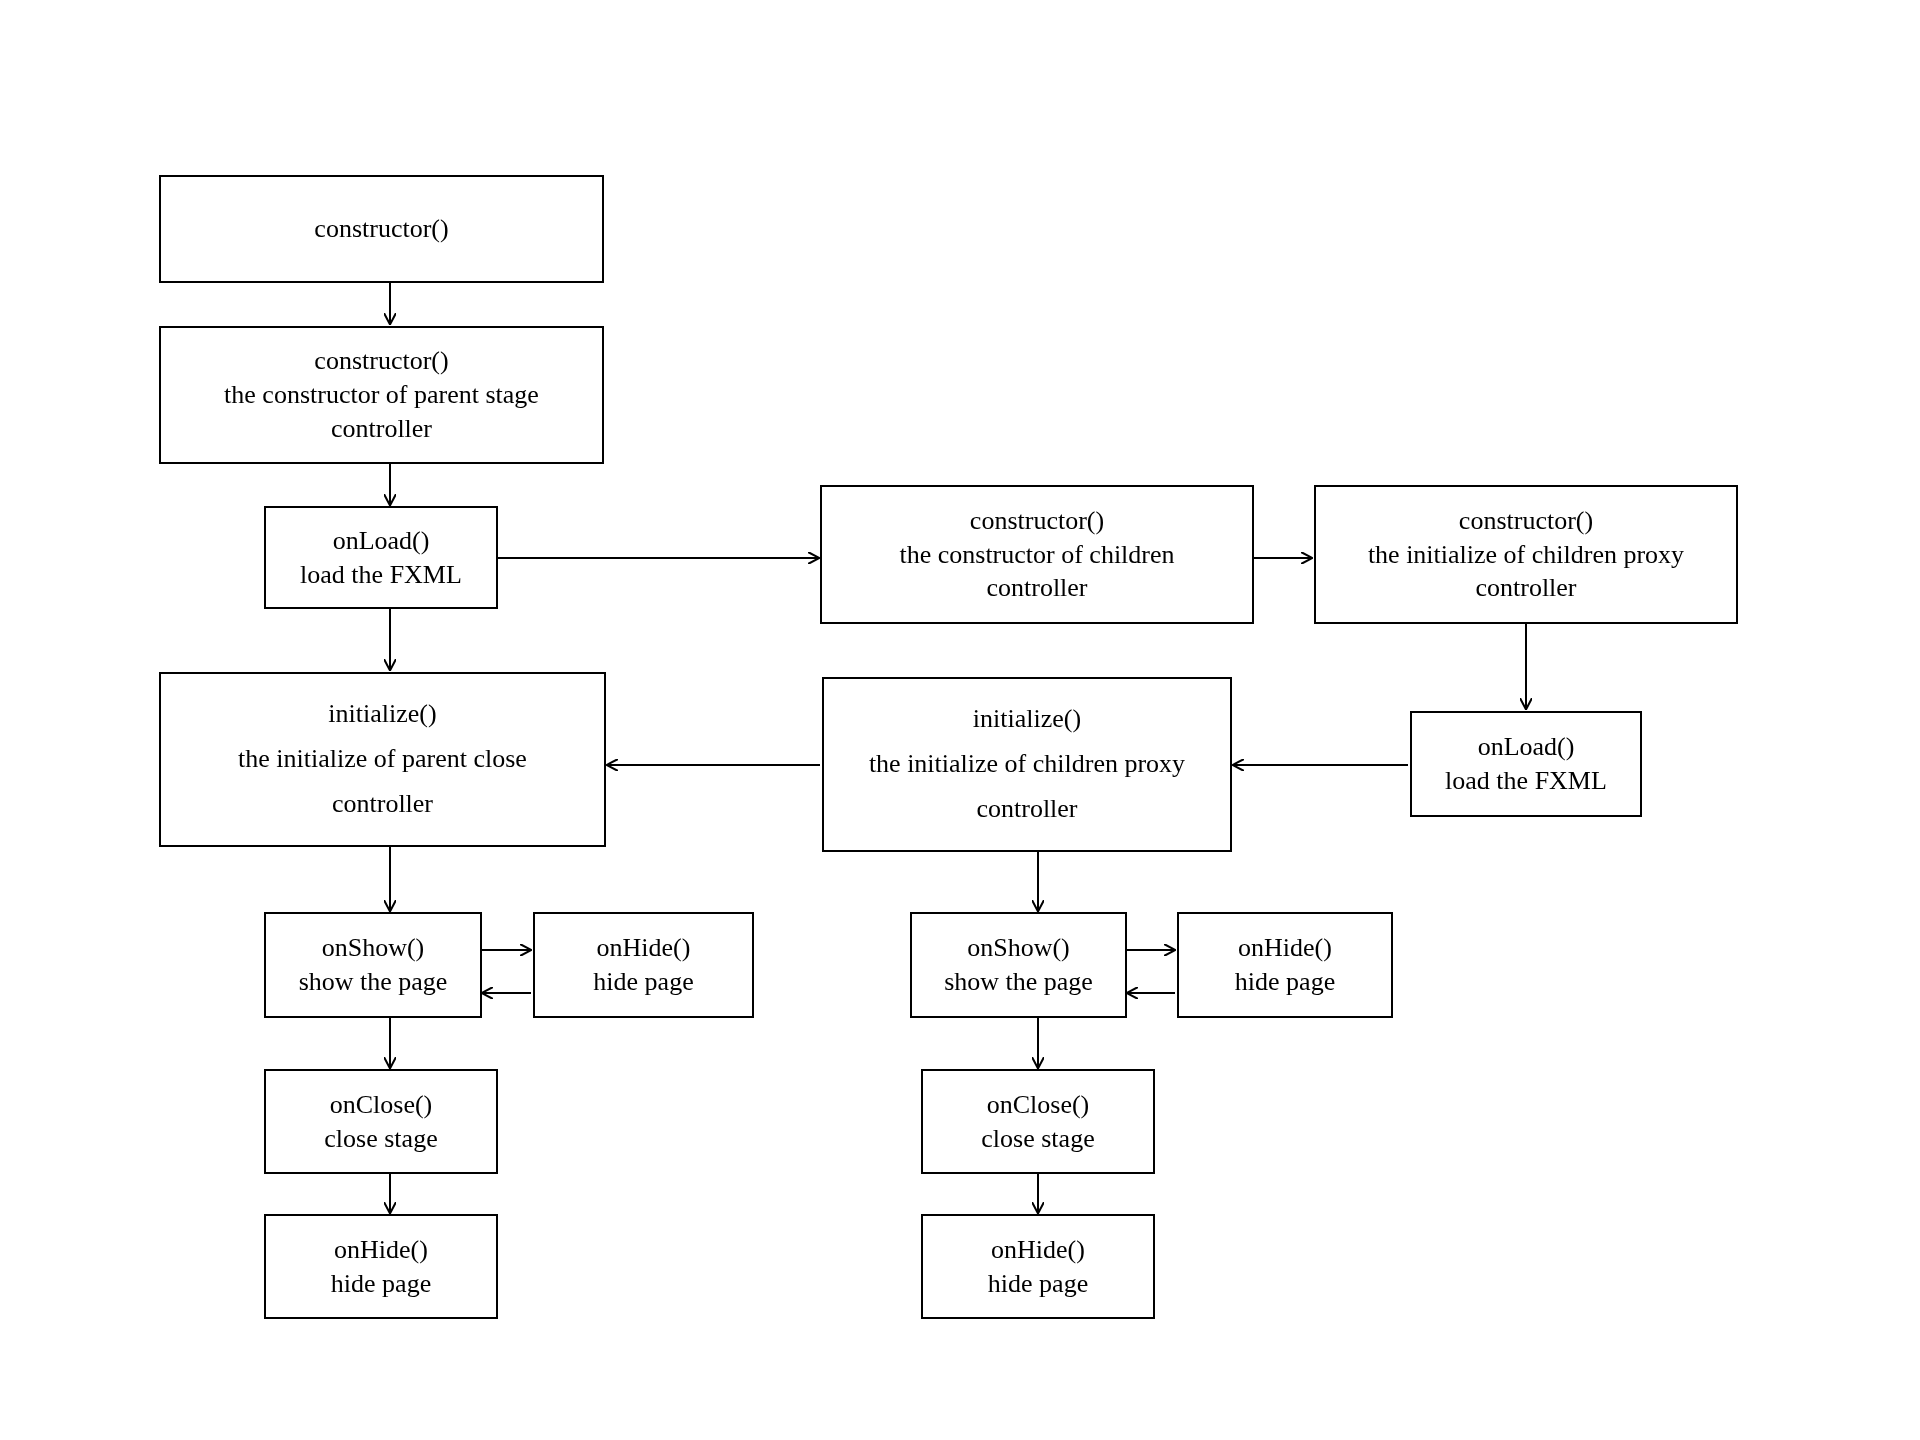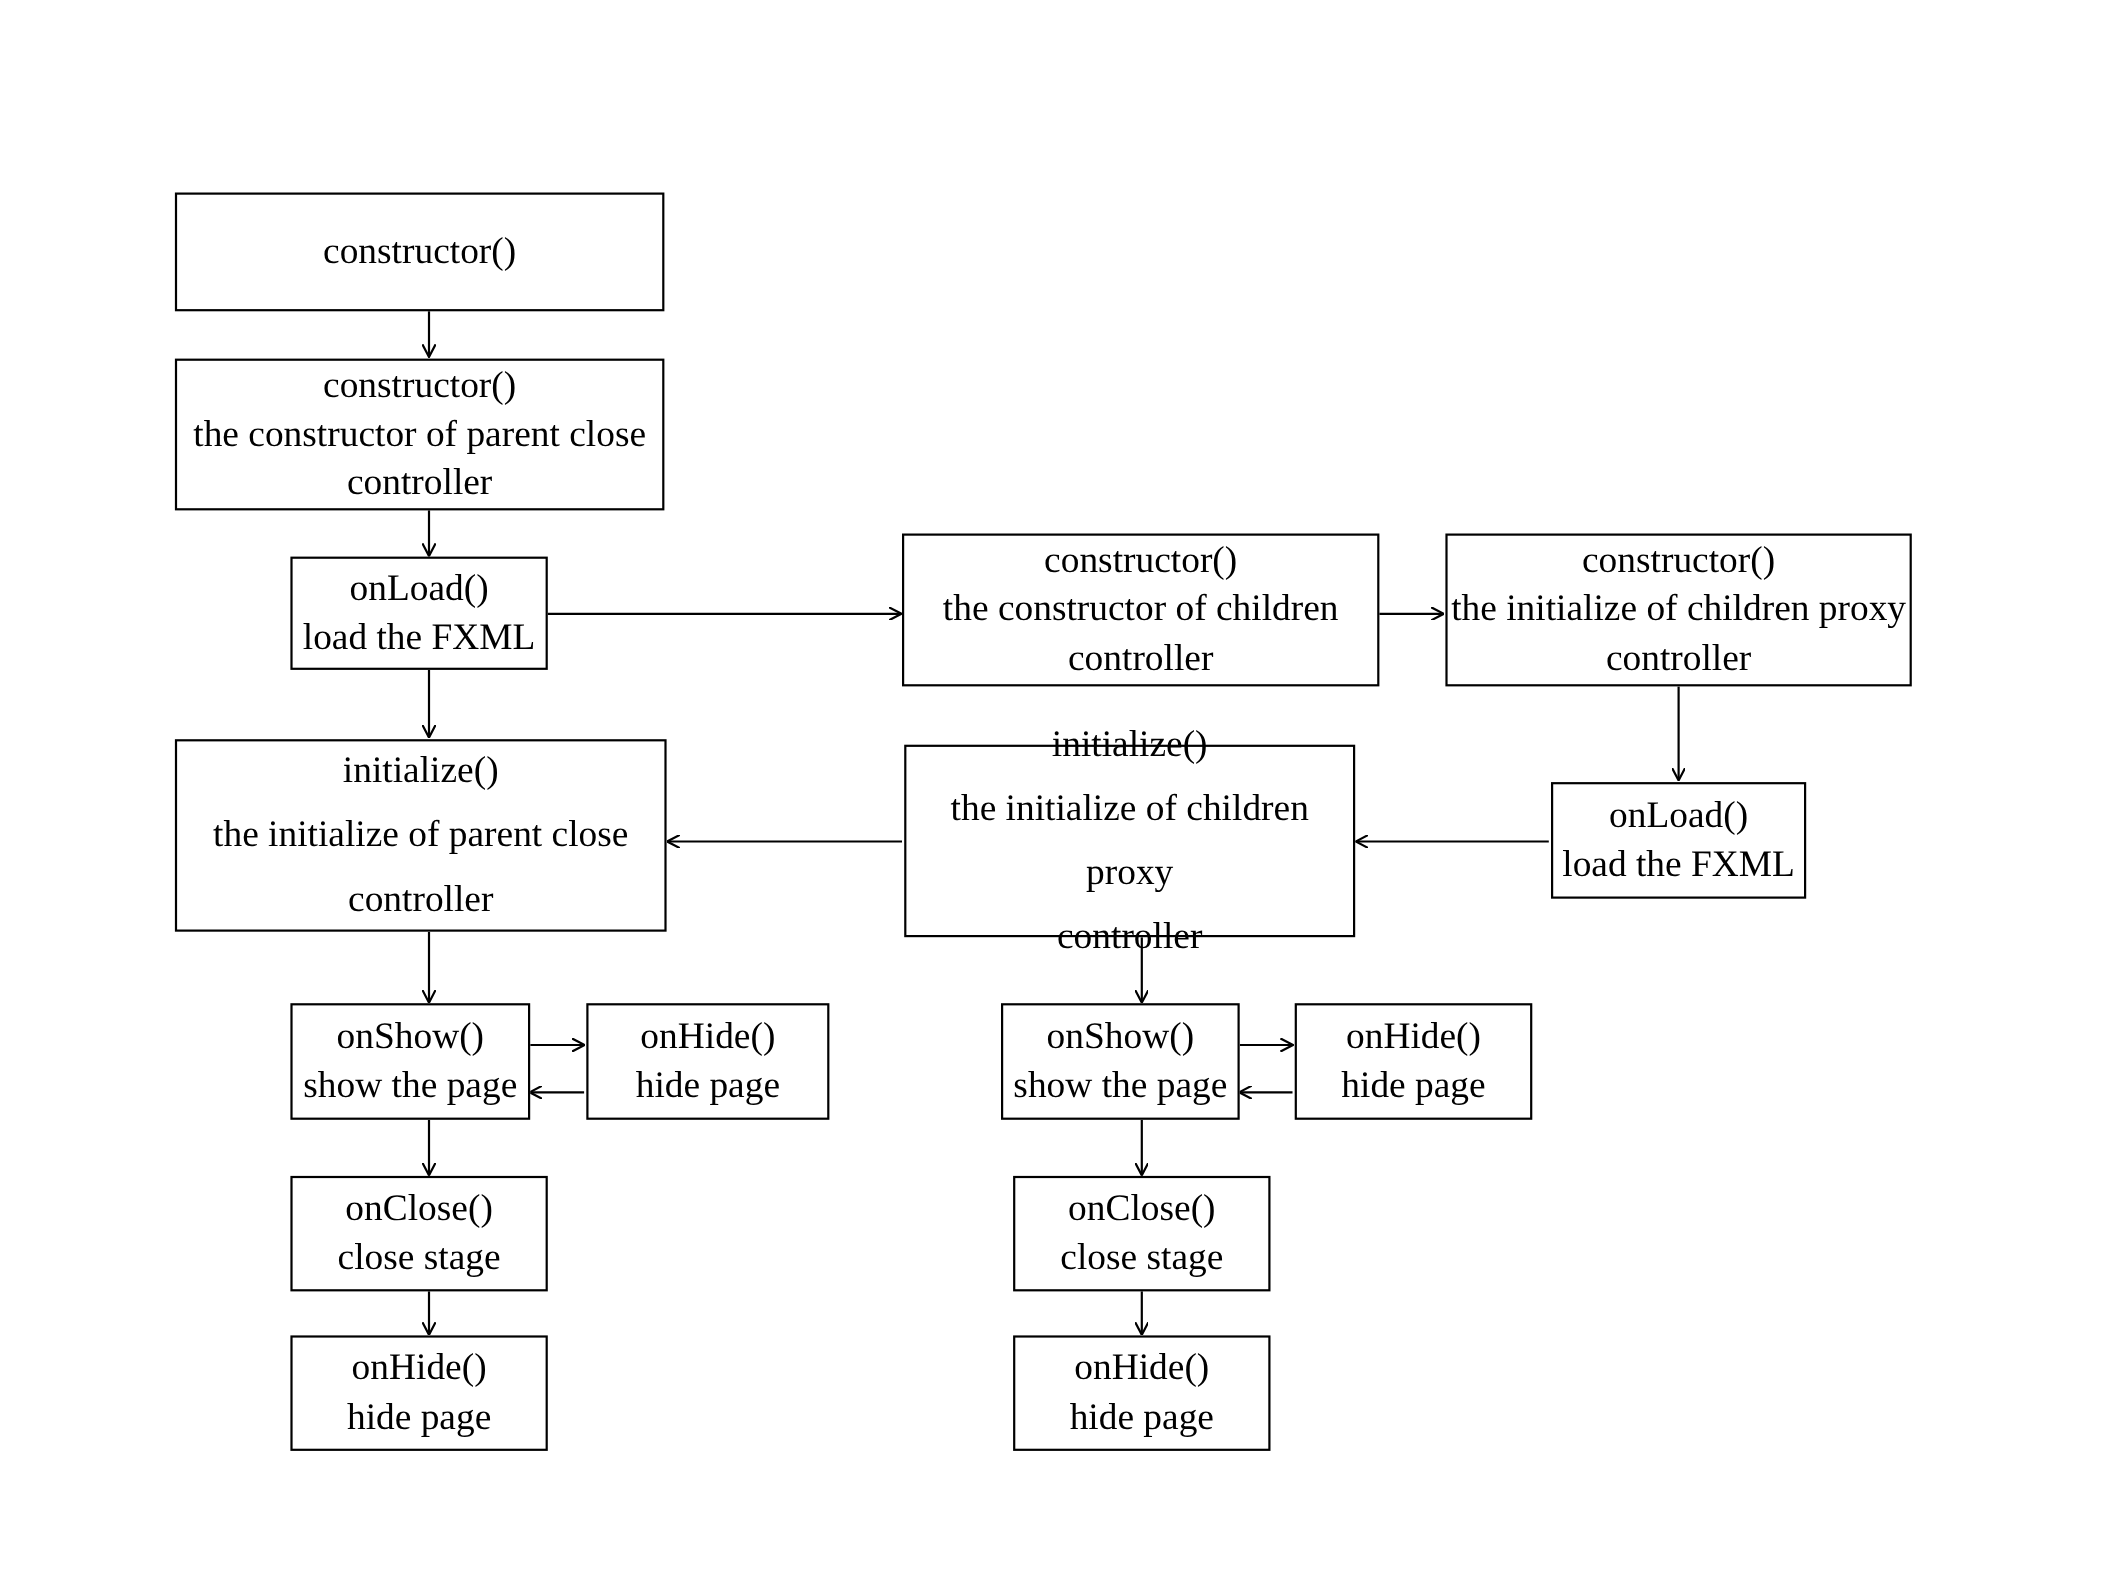--- a/index.html
+++ b/index.html
@@ -27,21 +27,21 @@
     position: absolute;
     box-sizing: border-box;
     border: 2px solid #000000;
     background: #ffffff;
     display: flex;
     flex-direction: column;
     align-items: center;
     justify-content: center;
     text-align: center;
     color: #000000;
-    font-size: 34px;
+    font-size: 26px;
     line-height: 1.30;
     padding: 2px 8px;
   }
   .node .line {
     display: block;
     white-space: nowrap;
   }
   .node.loose { line-height: 1.72; }
   .node.loose .line { white-space: normal; }
 </style>
@@ -93,21 +93,21 @@
       <line x1="1038" y1="1173" x2="1038" y2="1213" marker-end="url(#arrowhead)"></line>
     </g>
   </svg>
 
   <div class="node" style="left:159px; top:175px; width:445px; height:108px;">
     <span class="line">constructor()</span>
   </div>
 
   <div class="node" style="left:159px; top:326px; width:445px; height:138px;">
     <span class="line">constructor()</span>
-    <span class="line">the constructor of parent close</span>
+    <span class="line">the constructor of parent stage</span>
     <span class="line">controller</span>
   </div>
 
   <div class="node" style="left:264px; top:506px; width:234px; height:103px;">
     <span class="line">onLoad()</span>
     <span class="line">load the FXML</span>
   </div>
 
   <div class="node" style="left:820px; top:485px; width:434px; height:139px;">
     <span class="line">constructor()</span>

